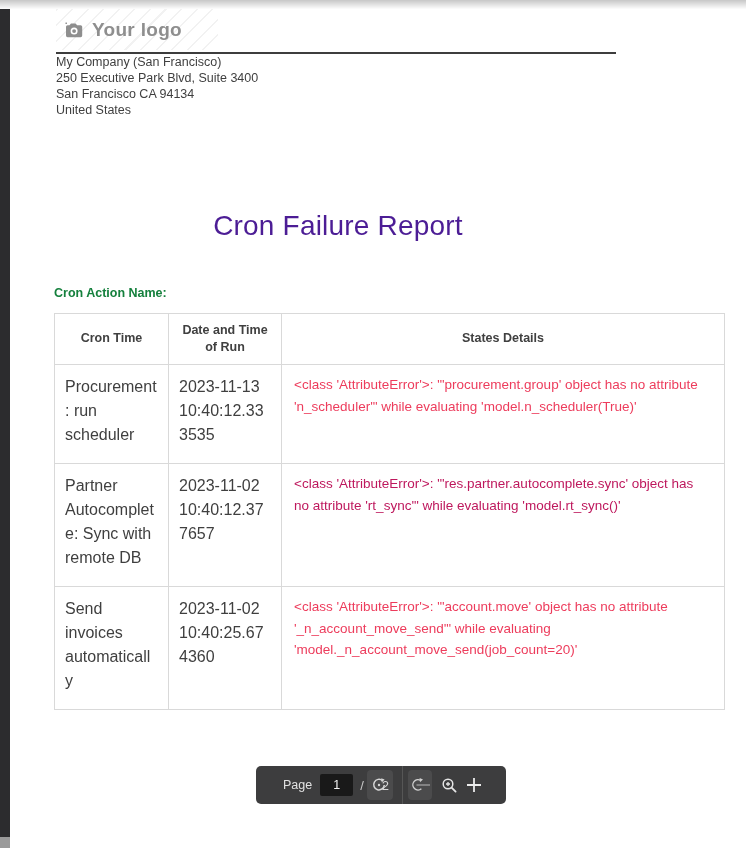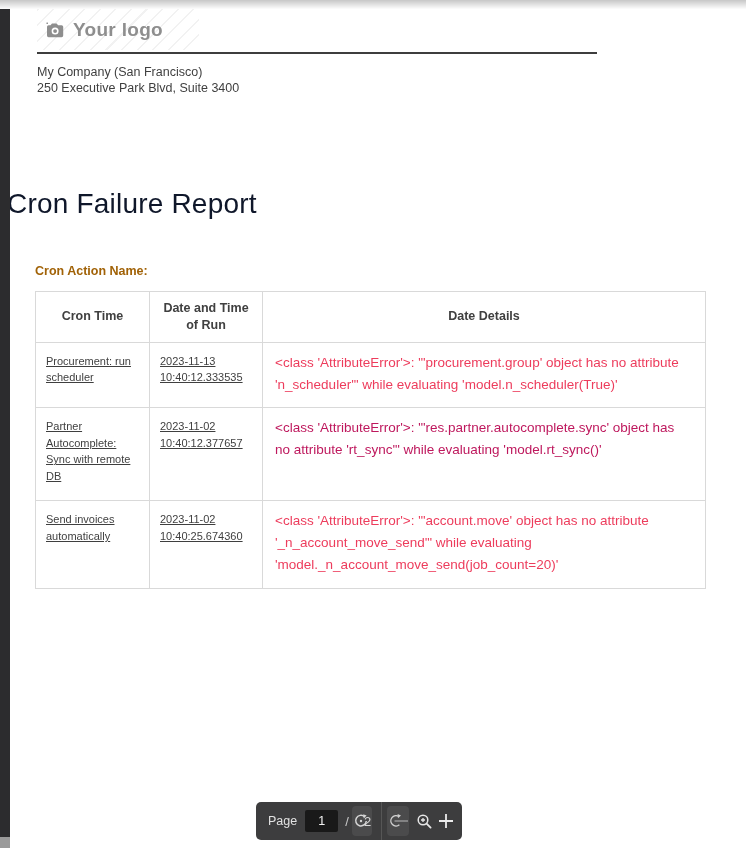--- a/index.html
+++ b/index.html
@@ -7,48 +7,48 @@
   body { font-family:"Liberation Sans", sans-serif; background:#ffffff; overflow:hidden; }
 
   .screen { position:relative; width:746px; height:848px; background:#fff; overflow:hidden; }
 
   
   .edge-top { position:absolute; top:0; left:0; width:100%; height:9px;
               background:linear-gradient(180deg,#c7c7c7,#fdfdfd); z-index:6; }
   .edge-left { position:absolute; top:9px; left:0; width:10px; height:828px; background:#2c2c2e; z-index:6; }
   .edge-left-foot { position:absolute; top:837px; left:0; width:10px; height:11px; background:#9a9a9a; z-index:6; }
 
-  .content { position:absolute; left:7px; top:9px; width:624px; }
+  .content { position:absolute; left:26px; top:9px; width:624px; }
 
   
   .report-header { margin:0 34px 0 30px; border-bottom:2px solid #3d3d3d; padding-bottom:2px; }
   .logo-placeholder { display:inline-flex; align-items:center; gap:9px; padding:10px 36px 9px 8px;
       background:repeating-linear-gradient(135deg, rgba(70,70,70,0.07) 0 1.5px, transparent 1.5px 11px); }
   .logo-text { font-size:19px; font-weight:bold; color:#8e8e8e; letter-spacing:.3px; }
 
-  .company-address { margin:10px 0 0 30px; font-size:12.5px; line-height:16px; color:#3f3f3f; }
+  .company-address { margin:0 0 0 30px; font-size:12.5px; line-height:16px; color:#3f3f3f; }
 
-  .report-title { margin-top:92px; text-align:left; font-size:28px; color:#0f172a;
+  .report-title { margin-top:92px; text-align:center; font-size:28px; color:#4c1d95;
                   font-weight:400; letter-spacing:.2px; }
 
-  .section-label { margin:44px 0 0 28px; font-size:12.5px; font-weight:bold; color:#a16207; }
+  .section-label { margin:44px 0 0 28px; font-size:12.5px; font-weight:bold; color:#15803d; }
 
   
   table.cron-table { margin:13px 0 0 28px; width:670px; border-collapse:collapse; table-layout:fixed; }
   col.c1 { width:114px; } col.c2 { width:113px; } col.c3 { width:443px; }
   .cron-table th { border:1px solid #d9d9d9; padding:8px 6px; font-size:12.5px; color:#404040;
                    line-height:1.35; font-weight:bold; text-align:center; vertical-align:middle; }
   .cron-table td { border:1px solid #d9d9d9; vertical-align:top; }
-  td.cell-name, td.cell-date { padding:10px 10px 16px; font-size:11px; color:#3f3f3f; line-height:1.5;
-                               word-wrap:break-word;text-decoration:underline; }
+  td.cell-name, td.cell-date { padding:10px 10px 16px; font-size:16px; color:#3f3f3f; line-height:1.5;
+                               word-wrap:break-word; }
   td.cell-error { padding:9px 12px 12px; font-size:13.5px; line-height:1.62; word-wrap:break-word; }
 
   
-  .pdf-toolbar { position:absolute; left:256px; top:802px; width:206px; height:38px; background:#3d3d3e;
-                 border-radius:5px; display:flex; align-items:center; padding:0 7px; color:#dcdcdc; z-index:10; }
+  .pdf-toolbar { position:absolute; left:256px; top:766px; width:250px; height:38px; background:#3d3d3e;
+                 border-radius:5px; display:flex; align-items:center; padding:0 22px; color:#dcdcdc; z-index:10; }
   .page-label { font-size:12.5px; margin-left:5px; color:#e2e2e2; }
   .page-input { width:33px; height:22px; margin-left:8px; background:#191919; border:none; border-radius:2px;
                 color:#f2f2f2; text-align:center; font-size:12.5px; font-family:inherit; }
   .page-sep { margin:0 3px 0 7px; font-size:13px; color:#c9c9c9; }
   .tb-btn { height:30px; display:flex; align-items:center; justify-content:center; border:none;
             background:transparent; border-radius:4px; cursor:pointer; padding:0; }
   .tb-btn.lit { background:#4b4b4c; }
   .spinner-btn { width:36px; }
   .total-pages { font-size:13px; color:#d6d6d6; margin-left:-5px; }
   .tb-divider { width:1px; align-self:stretch; background:#565656; margin:0 3px 0 9px; }
@@ -77,37 +77,39 @@
             <circle cx="10.1" cy="9.1" r="1.9" fill="#8e8e8e"></circle>
           </svg>
         </span>
         <span class="logo-text">Your logo</span>
       </div>
     </div>
 
     <div class="company-address">
       <div>My Company (San Francisco)</div>
       <div>250 Executive Park Blvd, Suite 3400</div>
+      <div>San Francisco CA 94134</div>
+      <div>United States</div>
     </div>
 
     <div class="report-title">Cron Failure Report</div>
 
     <div class="section-label">Cron Action Name:</div>
 
     <table class="cron-table">
       <colgroup>
           <col class="c1">
           <col class="c2">
           <col class="c3">
         </colgroup>
       <thead>
         <tr>
           <th>Cron Time</th>
           <th>Date and Time of Run</th>
-          <th>Date Details</th>
+          <th>States Details</th>
         </tr>
       </thead>
       <tbody>
         <tr>
           <td class="cell-name">Procurement: run scheduler</td>
           <td class="cell-date">2023-11-13 10:40:12.333535</td>
           <td class="cell-error" style="color:#ed3c5c;">&lt;class 'AttributeError'&gt;: "'procurement.group' object has no attribute 'n_scheduler'" while evaluating 'model.n_scheduler(True)'</td>
         </tr>
         <tr>
           <td class="cell-name">Partner Autocomplete: Sync with remote DB</td>

